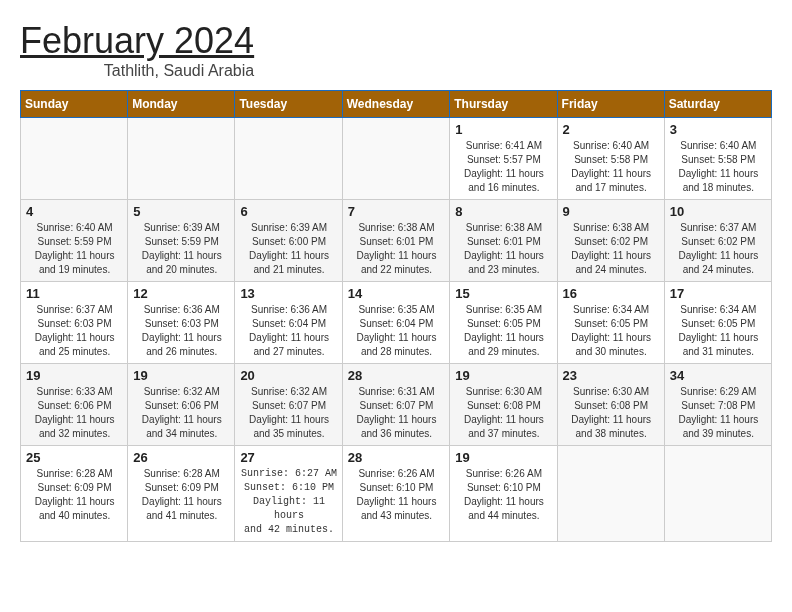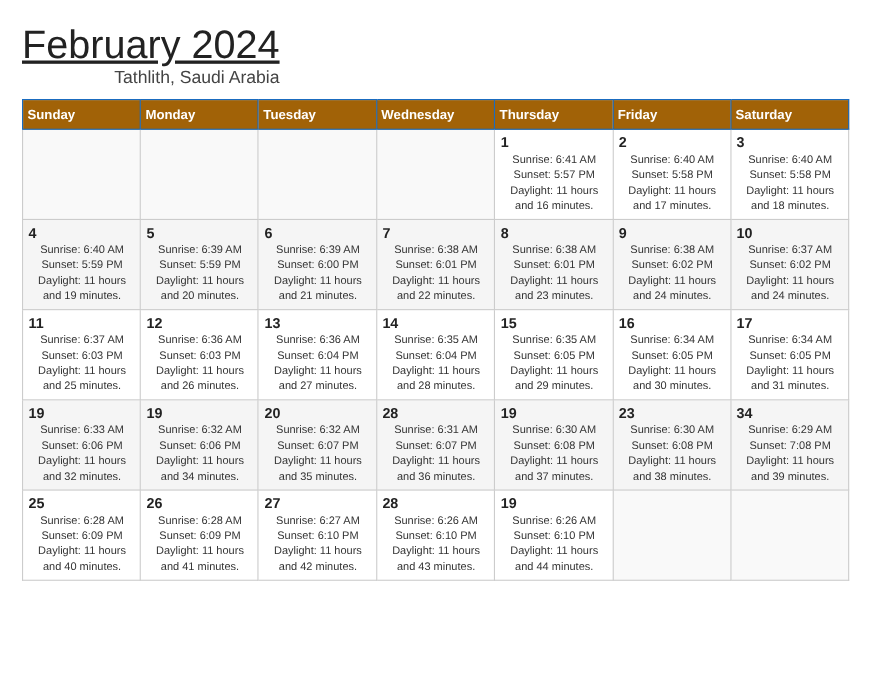--- a/index.html
+++ b/index.html
@@ -299,21 +299,21 @@
         </td>
         <td>
           <span class="day-number">26</span>
           <div class="day-info" style="white-space: pre-line;">Sunrise: 6:28 AM
 Sunset: 6:09 PM
 Daylight: 11 hours
 and 41 minutes.</div>
         </td>
         <td>
           <span class="day-number">27</span>
-          <div class="day-info" style="white-space: pre-line;">Sunrise: 6:27 AM
+          <div class="day-info" style="white-space: pre-line; font-family: Liberation Mono, monospace;">Sunrise: 6:27 AM
 Sunset: 6:10 PM
 Daylight: 11 hours
 and 42 minutes.</div>
         </td>
         <td>
           <span class="day-number">28</span>
           <div class="day-info" style="white-space: pre-line;">Sunrise: 6:26 AM
 Sunset: 6:10 PM
 Daylight: 11 hours
 and 43 minutes.</div>

